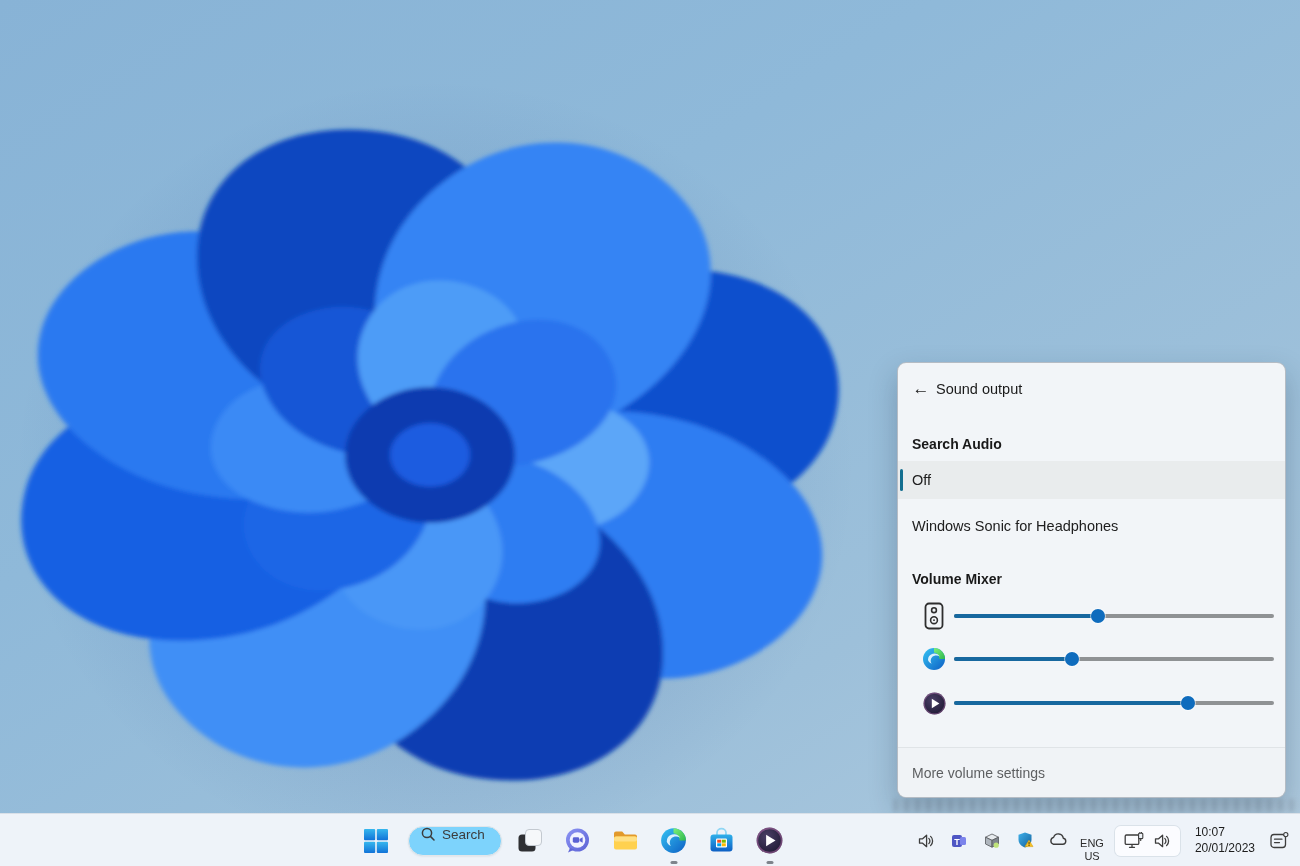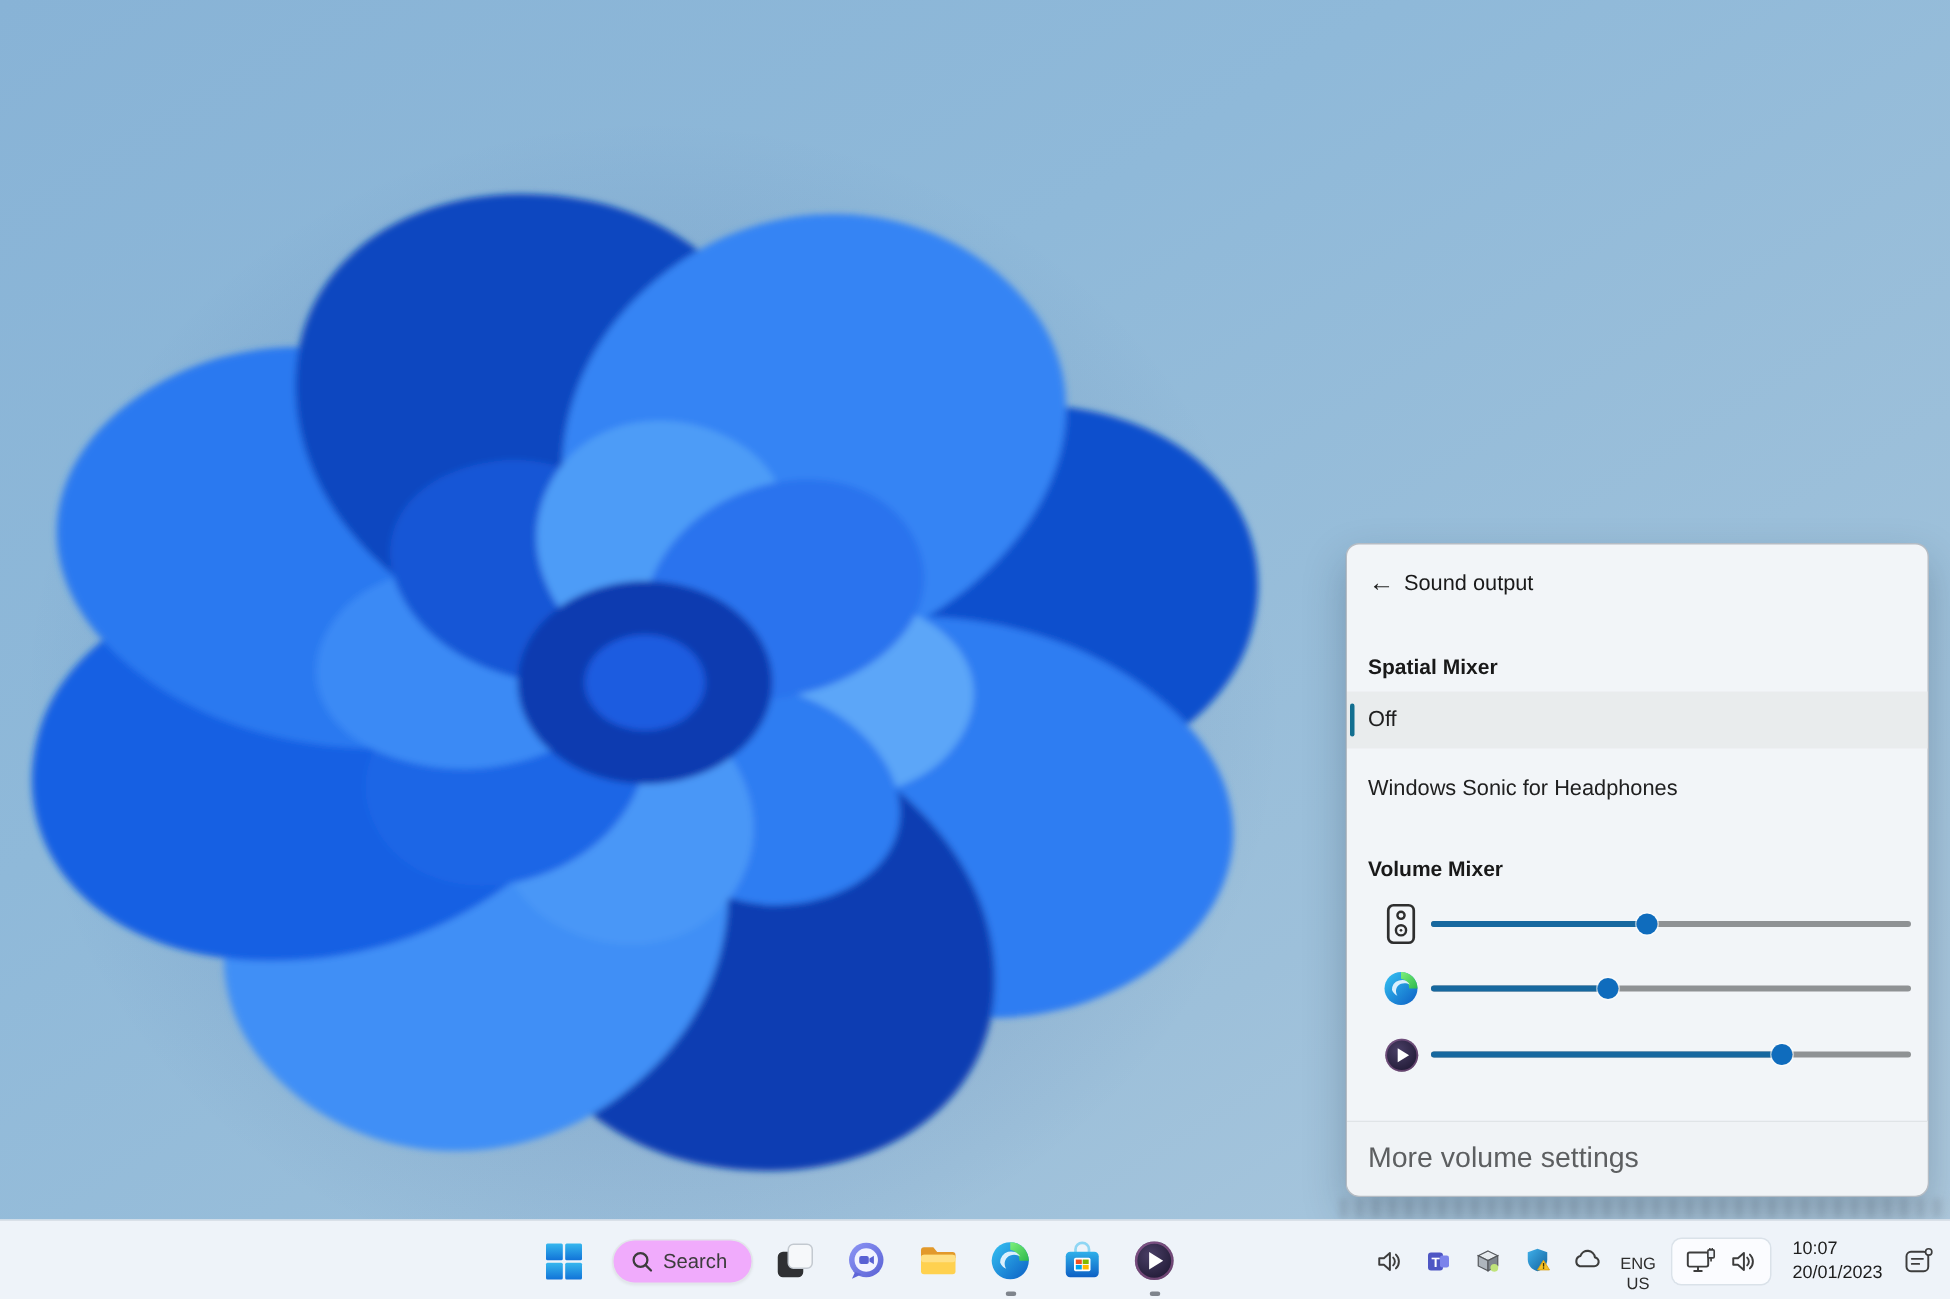--- a/index.html
+++ b/index.html
@@ -42,34 +42,34 @@
   .track { position:absolute; left:0; right:0; top:15px; height:4px; border-radius:2px;
     background:var(--slider-track,#8f9294); }
   .fill { position:absolute; left:0; top:15px; height:4px; border-radius:2px;
     background:var(--slider-fill,#17689f); }
   .thumb { position:absolute; top:17px; width:14px; height:14px; border-radius:50%;
     background:var(--accent,#0f6cbd); transform:translate(-50%,-50%);
     box-shadow:0 0 0 1px rgba(255,255,255,.55); }
   .panel-footer { position:absolute; left:0; right:0; bottom:0; height:50px;
     border-top:1px solid #e0e4e7; border-radius:0 0 9px 9px; background:#f0f3f6;
     display:flex; align-items:center; padding-left:14px; }
-  .footer-link { font-size:19px; color:var(--text-secondary,#5d5f61); }
+  .footer-link { font-size:14px; color:var(--text-secondary,#5d5f61); }
 
   
   .taskbar { position:absolute; left:0; bottom:0; width:1300px; height:53px;
     background:var(--taskbar-bg,#eef3f9); border-top:1px solid #d9e0e8; }
   .tb-center { position:absolute; left:360px; top:0; height:53px; display:flex;
     align-items:center; gap:16px; }
   .tb-app { position:relative; width:32px; height:32px; display:flex; align-items:center;
     justify-content:center; border-radius:5px; }
   .tb-app.running::after { content:""; position:absolute; bottom:-7px; left:50%;
     transform:translateX(-50%); width:7px; height:3px; border-radius:2px; background:#7e848c; }
   .search-pill { height:30px; padding:0 16px 0 12px; margin:0 -4px 0 0; border-radius:15px;
-    background:#f0abfc; border:1px solid #e2e6ea; box-shadow:0 1px 2px rgba(0,0,0,.06);
-    display:flex; align-items:center; gap:7px; font-size:13.5px; color:#3c3c3c; }
+    background:#7dd3fc; border:1px solid #e2e6ea; box-shadow:0 1px 2px rgba(0,0,0,.06);
+    display:flex; gap:7px; font-size:13.5px; color:#3c3c3c; }
 
   .tb-right { position:absolute; right:10px; top:0; height:53px; display:flex;
     align-items:center; gap:11px; }
   .tray-icon { width:22px; height:22px; display:flex; align-items:center; justify-content:center; }
   .lang-block { font-size:11px; line-height:1.15; color:#2c2c2c; text-align:center;margin-top:19px; }
   .qs-group { display:flex; align-items:center; gap:9px; padding:6px 9px; border-radius:6px;
     background:rgba(252,253,255,.92); box-shadow:0 0 0 1px rgba(210,218,226,.7); }
   .clock-block { font-size:12px; line-height:1.3; color:#1d1d1d; margin-left:4px; }
   .bell-wrap { margin-left:2px; }
 </style>
@@ -118,21 +118,21 @@
   <div class="watermark"></div>
 
   <div class="sound-panel">
     <div class="panel-header">
       <div class="back-btn">
         <span>←</span>
       </div>
       <span class="panel-title">Sound output</span>
     </div>
 
-    <div class="section-heading heading-spatial">Spatial Mixer</div>
+    <div class="section-heading heading-spatial">Search Audio</div>
 
     <div class="option-row option-off">
       <span>Off</span>
     </div>
     <div class="option-row option-sonic">
       <span>Windows Sonic for Headphones</span>
     </div>
 
     <div class="section-heading heading-mixer">Volume Mixer</div>
 

